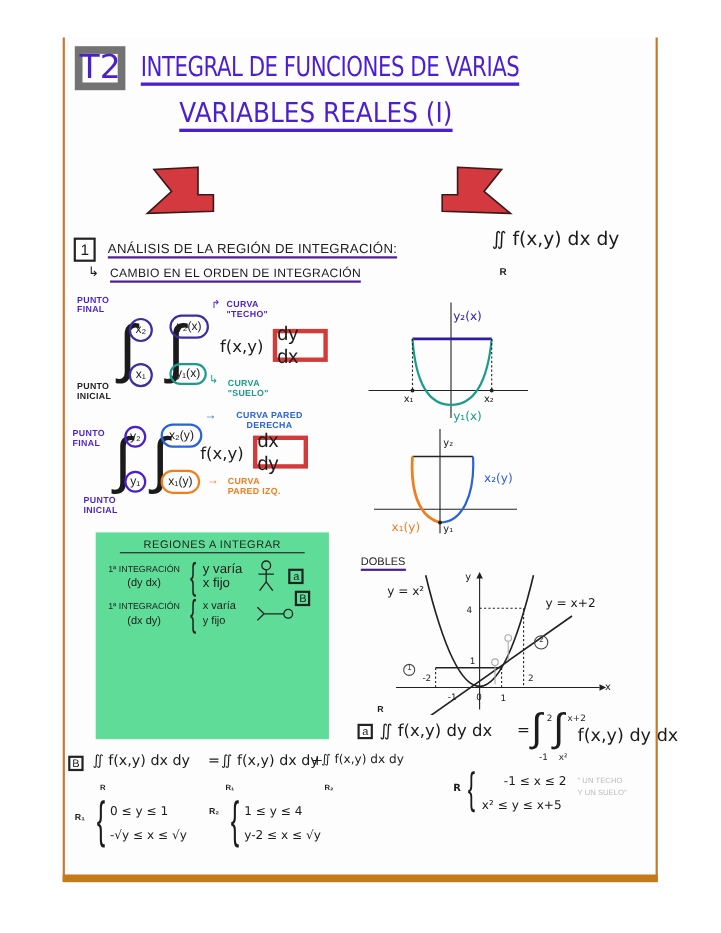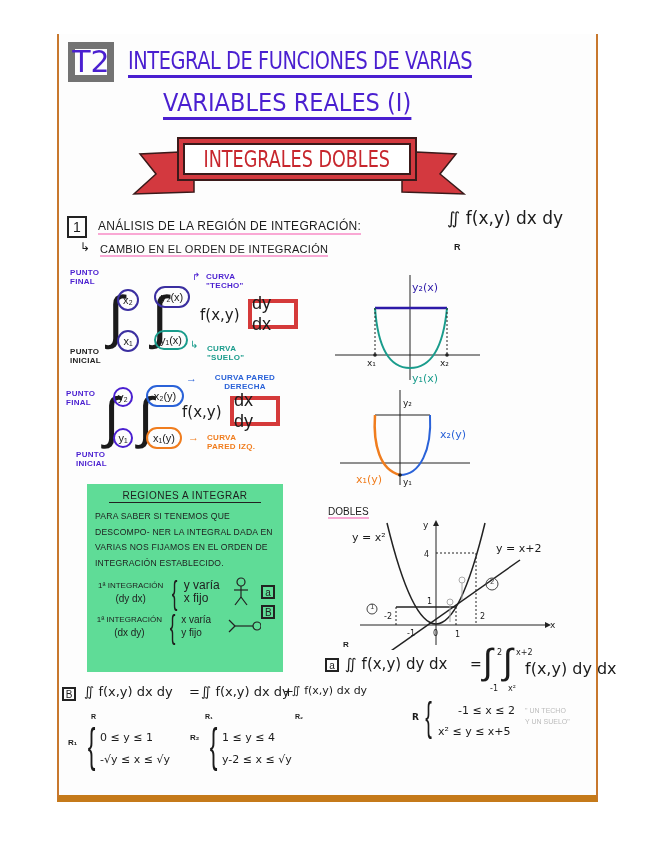--- a/index.html
+++ b/index.html
@@ -28,30 +28,30 @@
     border:2px solid #3a1a1a; box-sizing:border-box; padding:4px;
   }
   .ribbon-inner {
     width:100%; height:100%; background:#fff; border:2px solid #3a1a1a; box-sizing:border-box;
     display:flex; align-items:center; justify-content:center; color:#c7262d;
     font-size:23px; font-family:"DejaVu Sans Condensed","DejaVu Sans",sans-serif; white-space:nowrap;
   }
   .ribbon-inner span { display:inline-block; transform:scaleX(0.85); }
   .numbox { width:20px; height:22px; border:2px solid #222; box-sizing:border-box; display:flex;
     align-items:center; justify-content:center; font-size:14px; }
-  .ulined { border-bottom:2px solid #f9a8d4; }
+  .ulined { border-bottom:2px solid #4c1d95; }
   .small-caps { font-size:12px; letter-spacing:0.3px; white-space:nowrap; }
   .math { font-family:"DejaVu Sans", sans-serif; white-space:nowrap; }
   .circ { display:inline-flex; align-items:center; justify-content:center; border-radius:50%;
     border:2px solid; box-sizing:border-box; font-size:11px; }
   .redbox { border:4px solid #d53a3a; box-sizing:border-box; display:flex; align-items:center;
     justify-content:center; font-size:18px; }
   .note { font-size:8px; line-height:9px; font-weight:bold; letter-spacing:0.3px; white-space:nowrap; }
   .green-box {
-    position:absolute; left:87px; top:484px; width:196px; height:188px; background:#5fdc97;
+    position:absolute; left:87px; top:484px; width:212px; height:188px; background:#5fdc97;
     box-sizing:border-box; padding:6px 8px; color:#1e1e1e;
   }
   .gb-title { font-size:10px; text-align:center; letter-spacing:0.5px; border-bottom:1.5px solid #222; margin:0 14px; padding-bottom:1px; }
   .gb-text { font-size:8.6px; line-height:15.5px; margin-top:6px; letter-spacing:0.2px; }
   .brace-row { display:flex; align-items:center; margin-top:6px; font-size:9px; }
   .brace { font-size:34px; line-height:30px; font-weight:100; margin:0 3px; transform:scaleX(0.5); }
   .lbl-box { border:2px solid #222; width:14px; height:14px; display:inline-flex; align-items:center; justify-content:center; font-size:10px; box-sizing:border-box; }
 </style>
 </head>
 <body>
@@ -60,25 +60,20 @@
 
 <div class="t2box">T2</div>
 <div class="abs title1">INTEGRAL DE FUNCIONES DE VARIAS</div>
 <div class="abs title2">VARIABLES REALES (I)</div>
 
 <div class="abs ribbon-wrap">
   <svg width="360" height="70" style="position:absolute;left:0;top:0">
     <polygon points="60,20 20,22 36,42 14,62 74,60 74,45 60,45" fill="#d3393f" stroke="#3a1a1a" stroke-width="1.5"></polygon>
     <polygon points="296,20 336,22 320,42 344,62 282,60 282,45 296,45" fill="#d3393f" stroke="#3a1a1a" stroke-width="1.5"></polygon>
   </svg>
-  <div class="ribbon-box">
-    <div class="ribbon-inner">
-        <span>INTEGRALES DOBLES</span>
-      </div>
-  </div>
 </div>
 
 <div class="abs numbox" style="left:67px;top:216px;">1</div>
 <div class="abs small-caps ulined" style="left:98px;top:219px;font-size:12px;">ANÁLISIS DE LA REGIÓN DE INTEGRACIÓN:</div>
 <div class="abs math" style="left:447px;top:208px;font-size:17px;">∬ f(x,y) dx dy</div>
 <div class="abs" style="left:454px;top:242px;font-size:9px;font-weight:bold;">R</div>
 <div class="abs" style="left:80px;top:240px;font-size:12px;">↳</div>
 <div class="abs small-caps ulined" style="left:100px;top:243px;font-size:11px;">CAMBIO EN EL ORDEN DE INTEGRACIÓN</div>
 
 <div class="abs note" style="left:70px;top:268px;color:#4a1fd0;width:40px;white-space:normal;">PUNTO FINAL</div>
@@ -138,21 +133,20 @@
   <path d="M60,90 C80,90 92,65 90,30" fill="none" stroke="#2a62d8" stroke-width="2"></path>
   <circle cx="60" cy="90" r="1.8" fill="#222"></circle>
 </svg>
 <div class="abs math" style="left:403px;top:398px;font-size:9px;">y₂</div>
 <div class="abs math" style="left:403px;top:477px;font-size:9px;">y₁</div>
 <div class="abs math" style="left:440px;top:428px;font-size:11px;color:#2a62d8;">x₂(y)</div>
 <div class="abs math" style="left:356px;top:473px;font-size:11px;color:#f07d1e;">x₁(y)</div>
 
 <div class="green-box">
   <div class="gb-title">REGIONES A INTEGRAR</div>
-  <div class="gb-text">PARA SABER SI TENEMOS QUE DESCOMPO- NER LA INTEGRAL DADA EN VARIAS NOS FIJAMOS EN EL ORDEN DE INTEGRACIÓN ESTABLECIDO.</div>
   <div class="brace-row">
     <div style="width:72px;text-align:center;line-height:13px;">
       <div style="font-size:8px;">1ª INTEGRACIÓN</div>
       <div style="font-size:10px;">(dy dx)</div>
     </div>
     <div class="brace">{</div>
     <div style="line-height:13px;width:48px;font-size:12px;">
       <div>y varía</div>
       <div>x fijo</div>
     </div>

